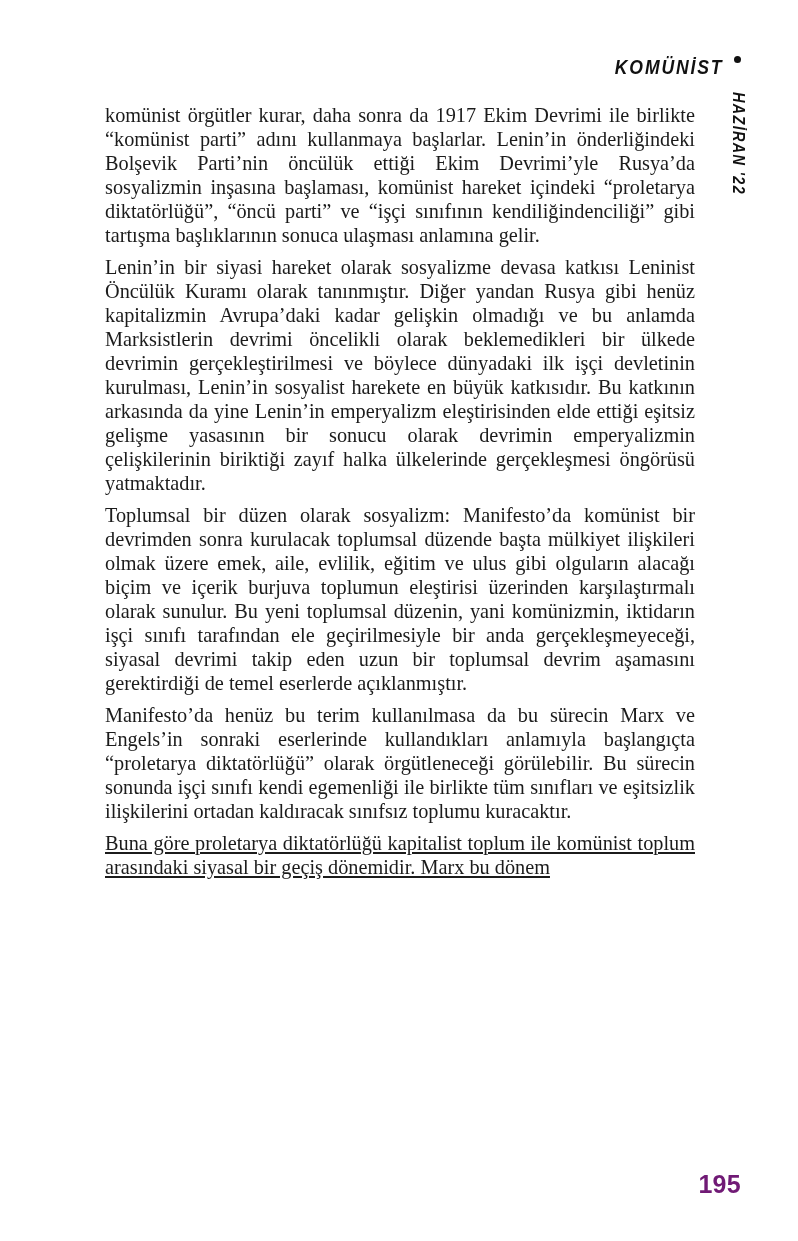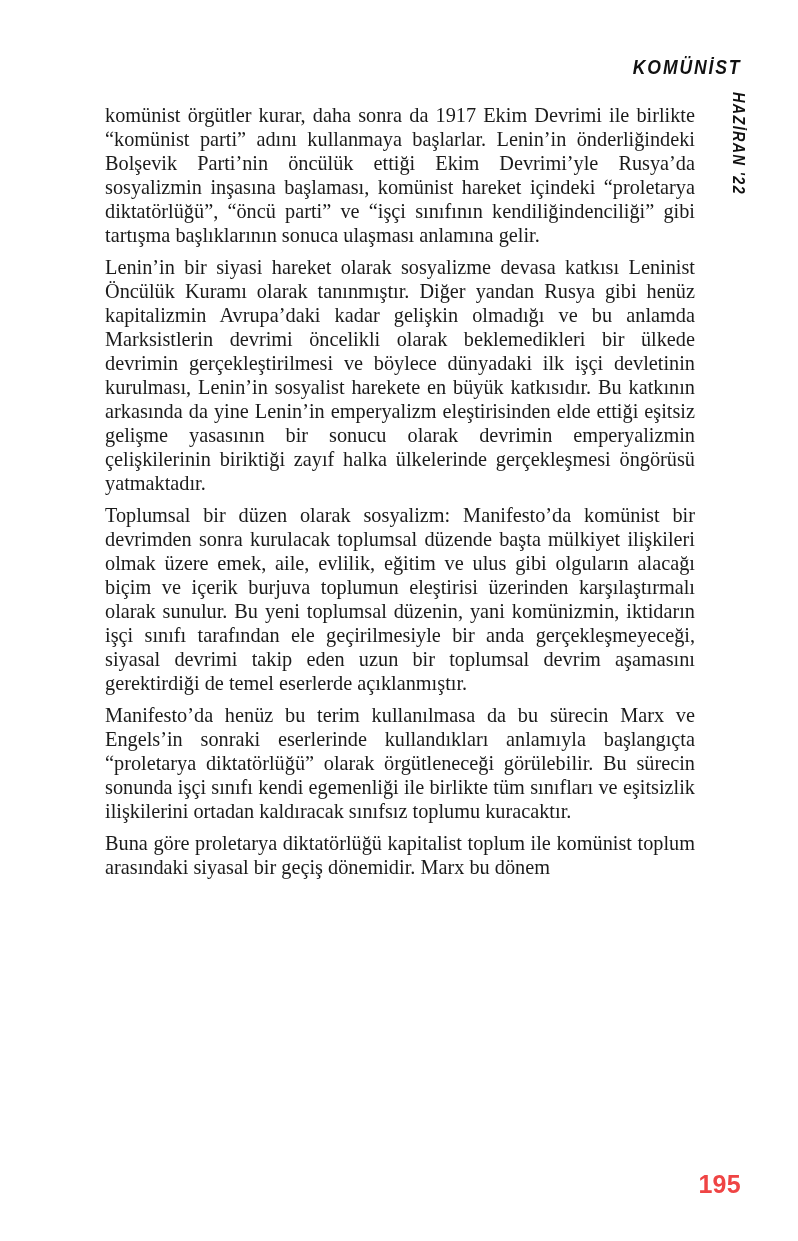--- a/index.html
+++ b/index.html
@@ -15,24 +15,23 @@
     color: #1a1a1a;
     overflow: hidden;
   }
 
   
   #running-header {
     position: absolute;
     top: 56px;
     right: 57px;
     display: flex;
-    align-items: center;
+    align-items: flex-start;
     gap: 11px;
     height: 26px;
-    flex-direction: column;
   }
   #header-title {
     font-family: "Liberation Sans Narrow", "Liberation Sans", "DejaVu Sans", sans-serif;
     font-weight: bold;
     font-style: italic;
     font-size: 20px;
     letter-spacing: 2.1px;
     color: #111111;
     transform: scaleX(0.88);
     transform-origin: right center;
@@ -82,34 +81,35 @@
     font-size: 20.3px;
     line-height: 24px;
     text-align: justify;
     text-justify: inter-word;
     hyphens: manual;
     -webkit-hyphens: manual;
     color: #1b1b1b;
   }
   .body-paragraph:last-child {
     margin-bottom: 0;
+    text-decoration: underline;
   }
   .lead-in {
     font-weight: normal;
   }
 
   
   #page-number {
     position: absolute;
     right: 57px;
     bottom: 42px;
     font-family: "Liberation Sans", "DejaVu Sans", sans-serif;
     font-weight: bold;
     font-size: 25px;
-    color: #ef4444;
+    color: #701a75;
     letter-spacing: 0.3px;
   }
 </style>
 </head>
 <body>
 
 <div id="running-header">
   <span id="header-title">KOMÜNİST</span>
   <span id="header-bullet"></span>
 </div>

